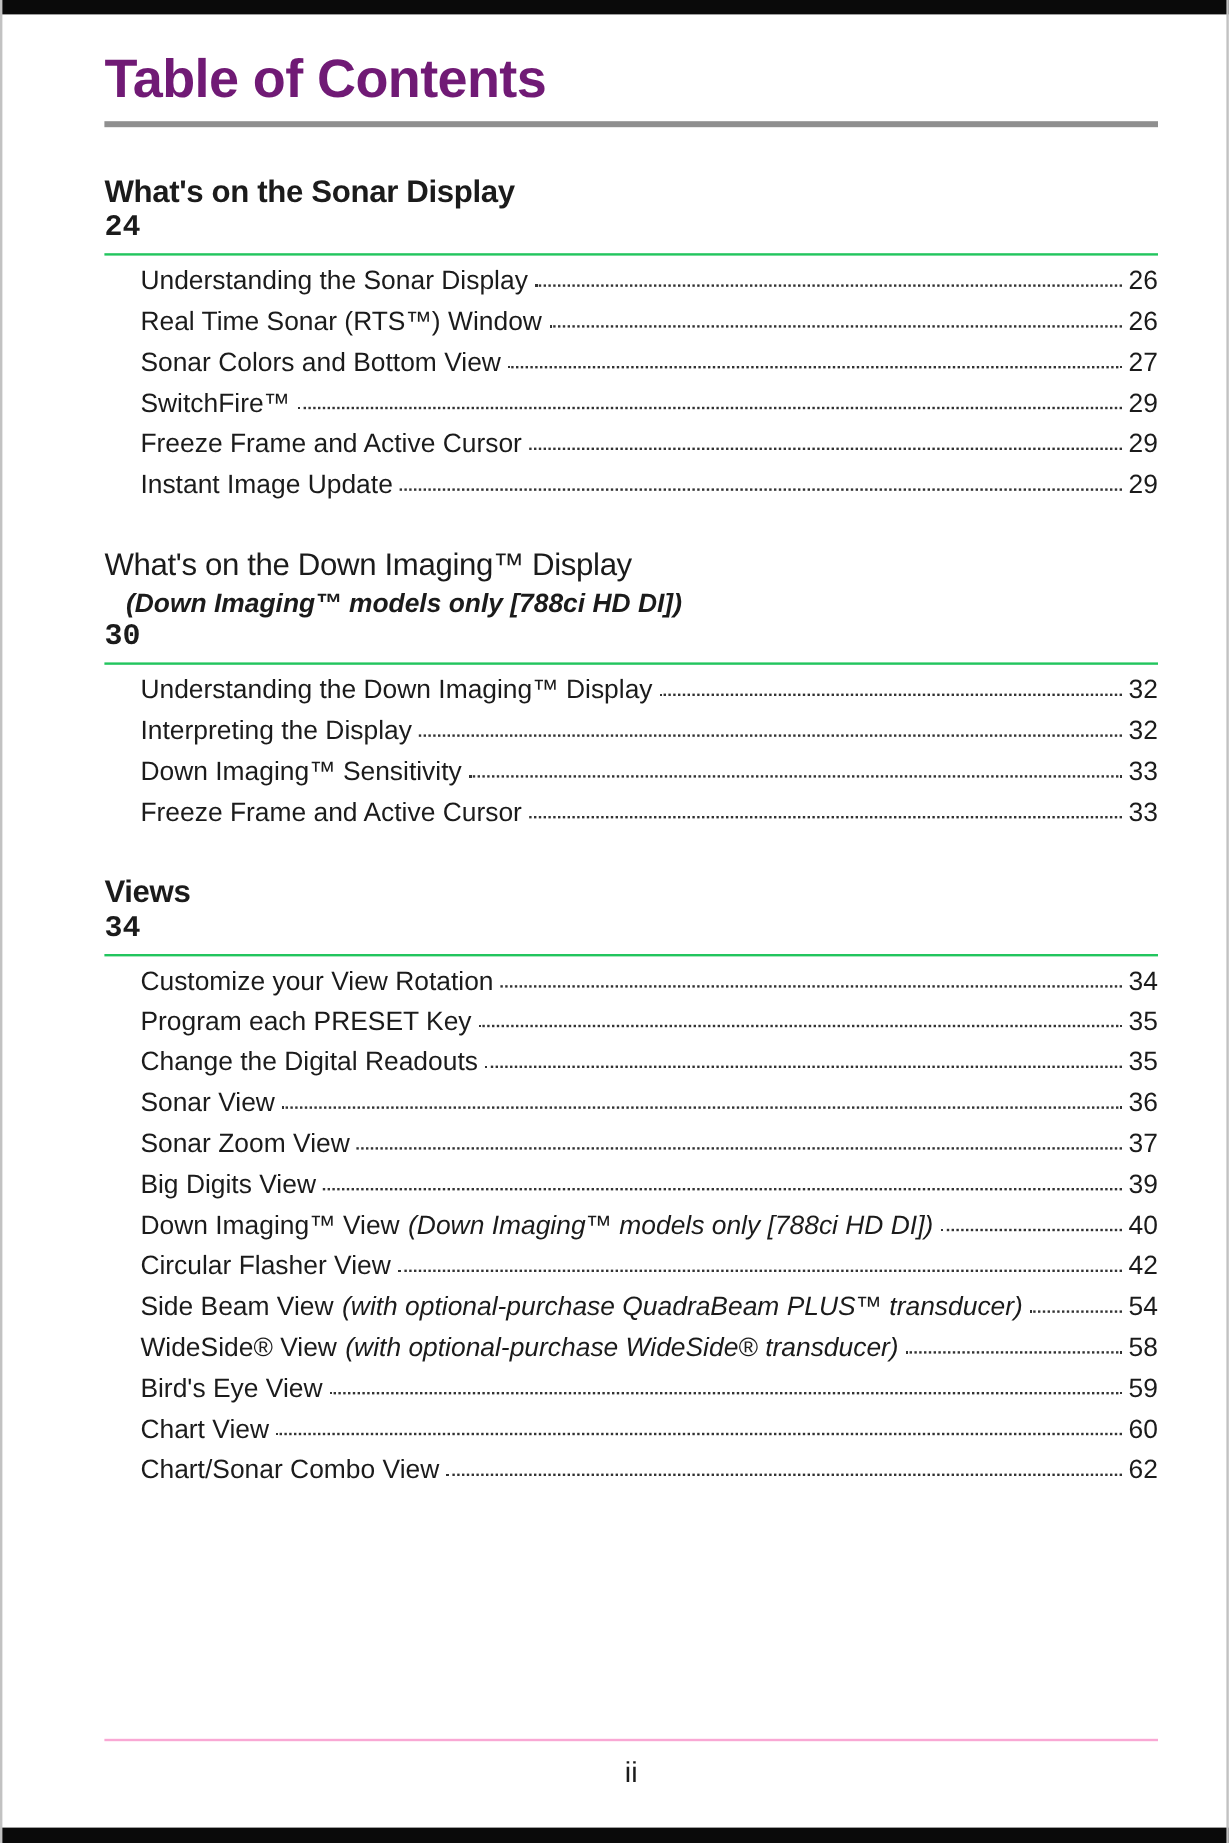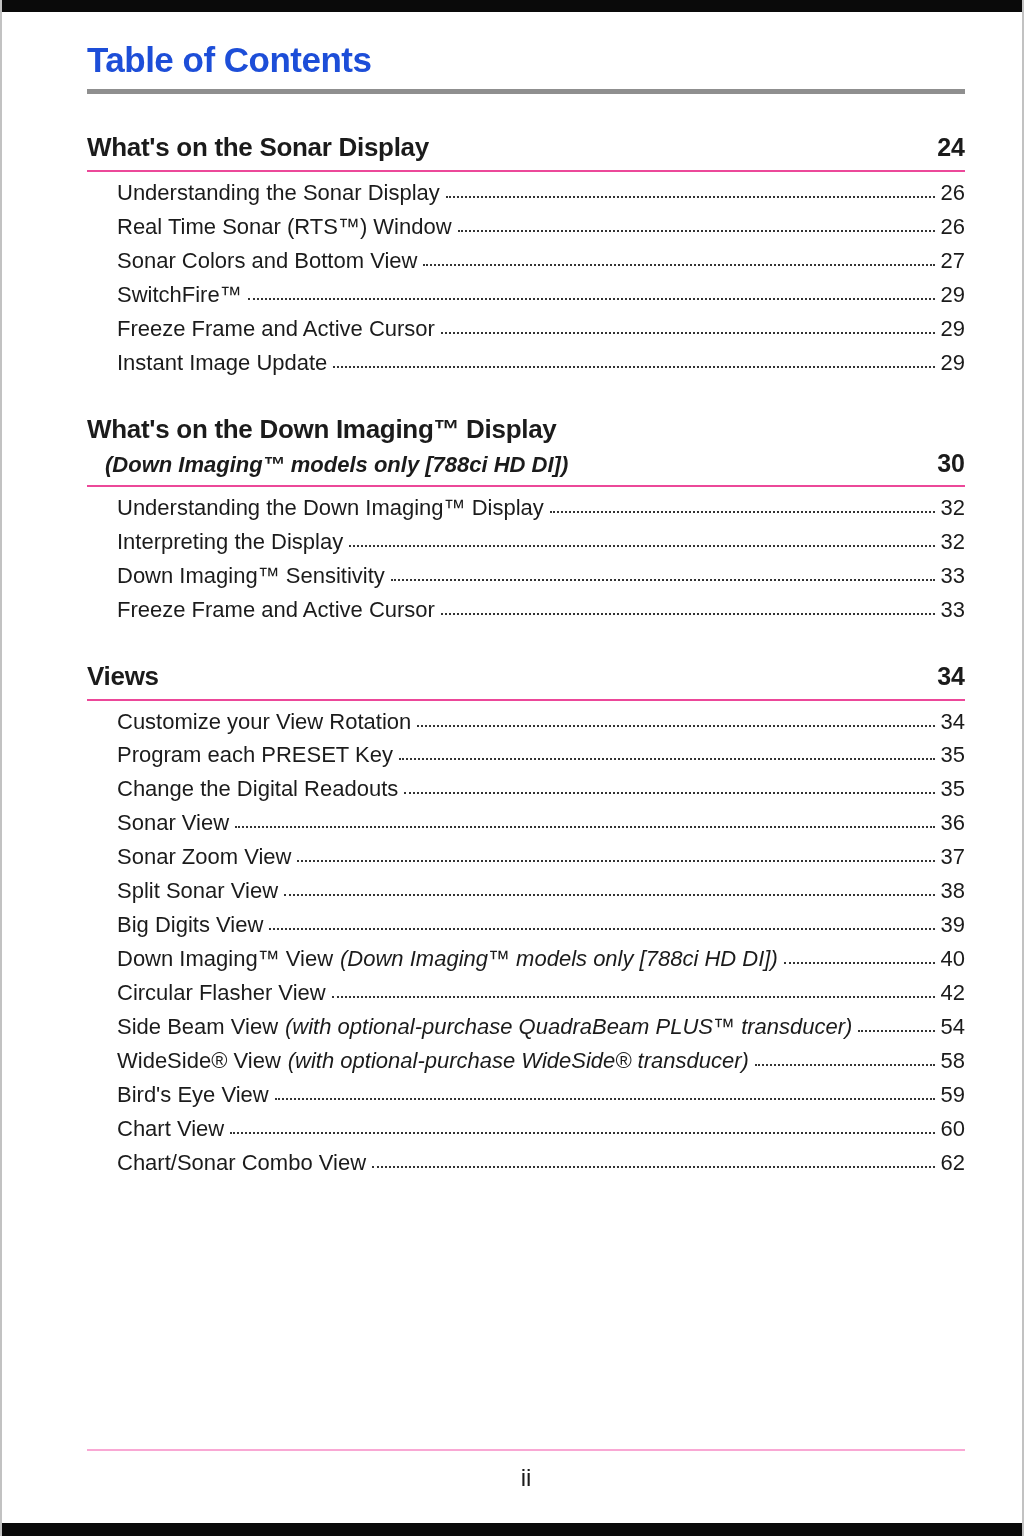--- a/index.html
+++ b/index.html
@@ -25,52 +25,54 @@
   .scan-edge-right { right: 0; }
 
   .content {
     position: absolute;
     top: 40px;
     left: 87px;
     right: 59px;
   }
 
   .page-title {
-    font-size: 35px;
+    font-size: 45px;
     font-weight: bold;
     letter-spacing: -0.5px;
-    color: #1d4ed8;
+    color: #701a75;
   }
   .title-rule {
     height: 5px;
     background: #8f8f8f;
     margin-top: 9px;
   }
 
   .section { margin-top: 38px; }
 
   .sec-head {
     display: flex;
     justify-content: space-between;
     align-items: baseline;
-    border-bottom: 2px solid #ec4899;
+    border-bottom: 2px solid #22c55e;
     padding-bottom: 7px;
+    flex-direction: column;
   }
   .sec-title {
     font-size: 26px;
     font-weight: bold;
     letter-spacing: -0.3px;
   }
   .sec-page {
     font-size: 25px;
     font-weight: bold;
+    font-family: Liberation Mono, monospace;
   }
   .sec-title-line {
     font-size: 26px;
-    font-weight: bold;
+    font-weight: normal;
     letter-spacing: -0.3px;
     margin-bottom: 4px;
   }
   .sec-sub {
     font-size: 22px;
     font-weight: bold;
     font-style: italic;
     padding-left: 18px;
   }
 
@@ -220,25 +222,20 @@
         <span class="lbl">Sonar View</span>
         <span class="leader"></span>
         <span class="pg">36</span>
       </div>
       <div class="entry">
         <span class="lbl">Sonar Zoom View</span>
         <span class="leader"></span>
         <span class="pg">37</span>
       </div>
       <div class="entry">
-        <span class="lbl">Split Sonar View</span>
-        <span class="leader"></span>
-        <span class="pg">38</span>
-      </div>
-      <div class="entry">
         <span class="lbl">Big Digits View</span>
         <span class="leader"></span>
         <span class="pg">39</span>
       </div>
       <div class="entry">
         <span class="lbl">Down Imaging™ View</span>
         <span class="note">(Down Imaging™ models only [788ci HD DI])</span>
         <span class="leader"></span>
         <span class="pg">40</span>
       </div>

